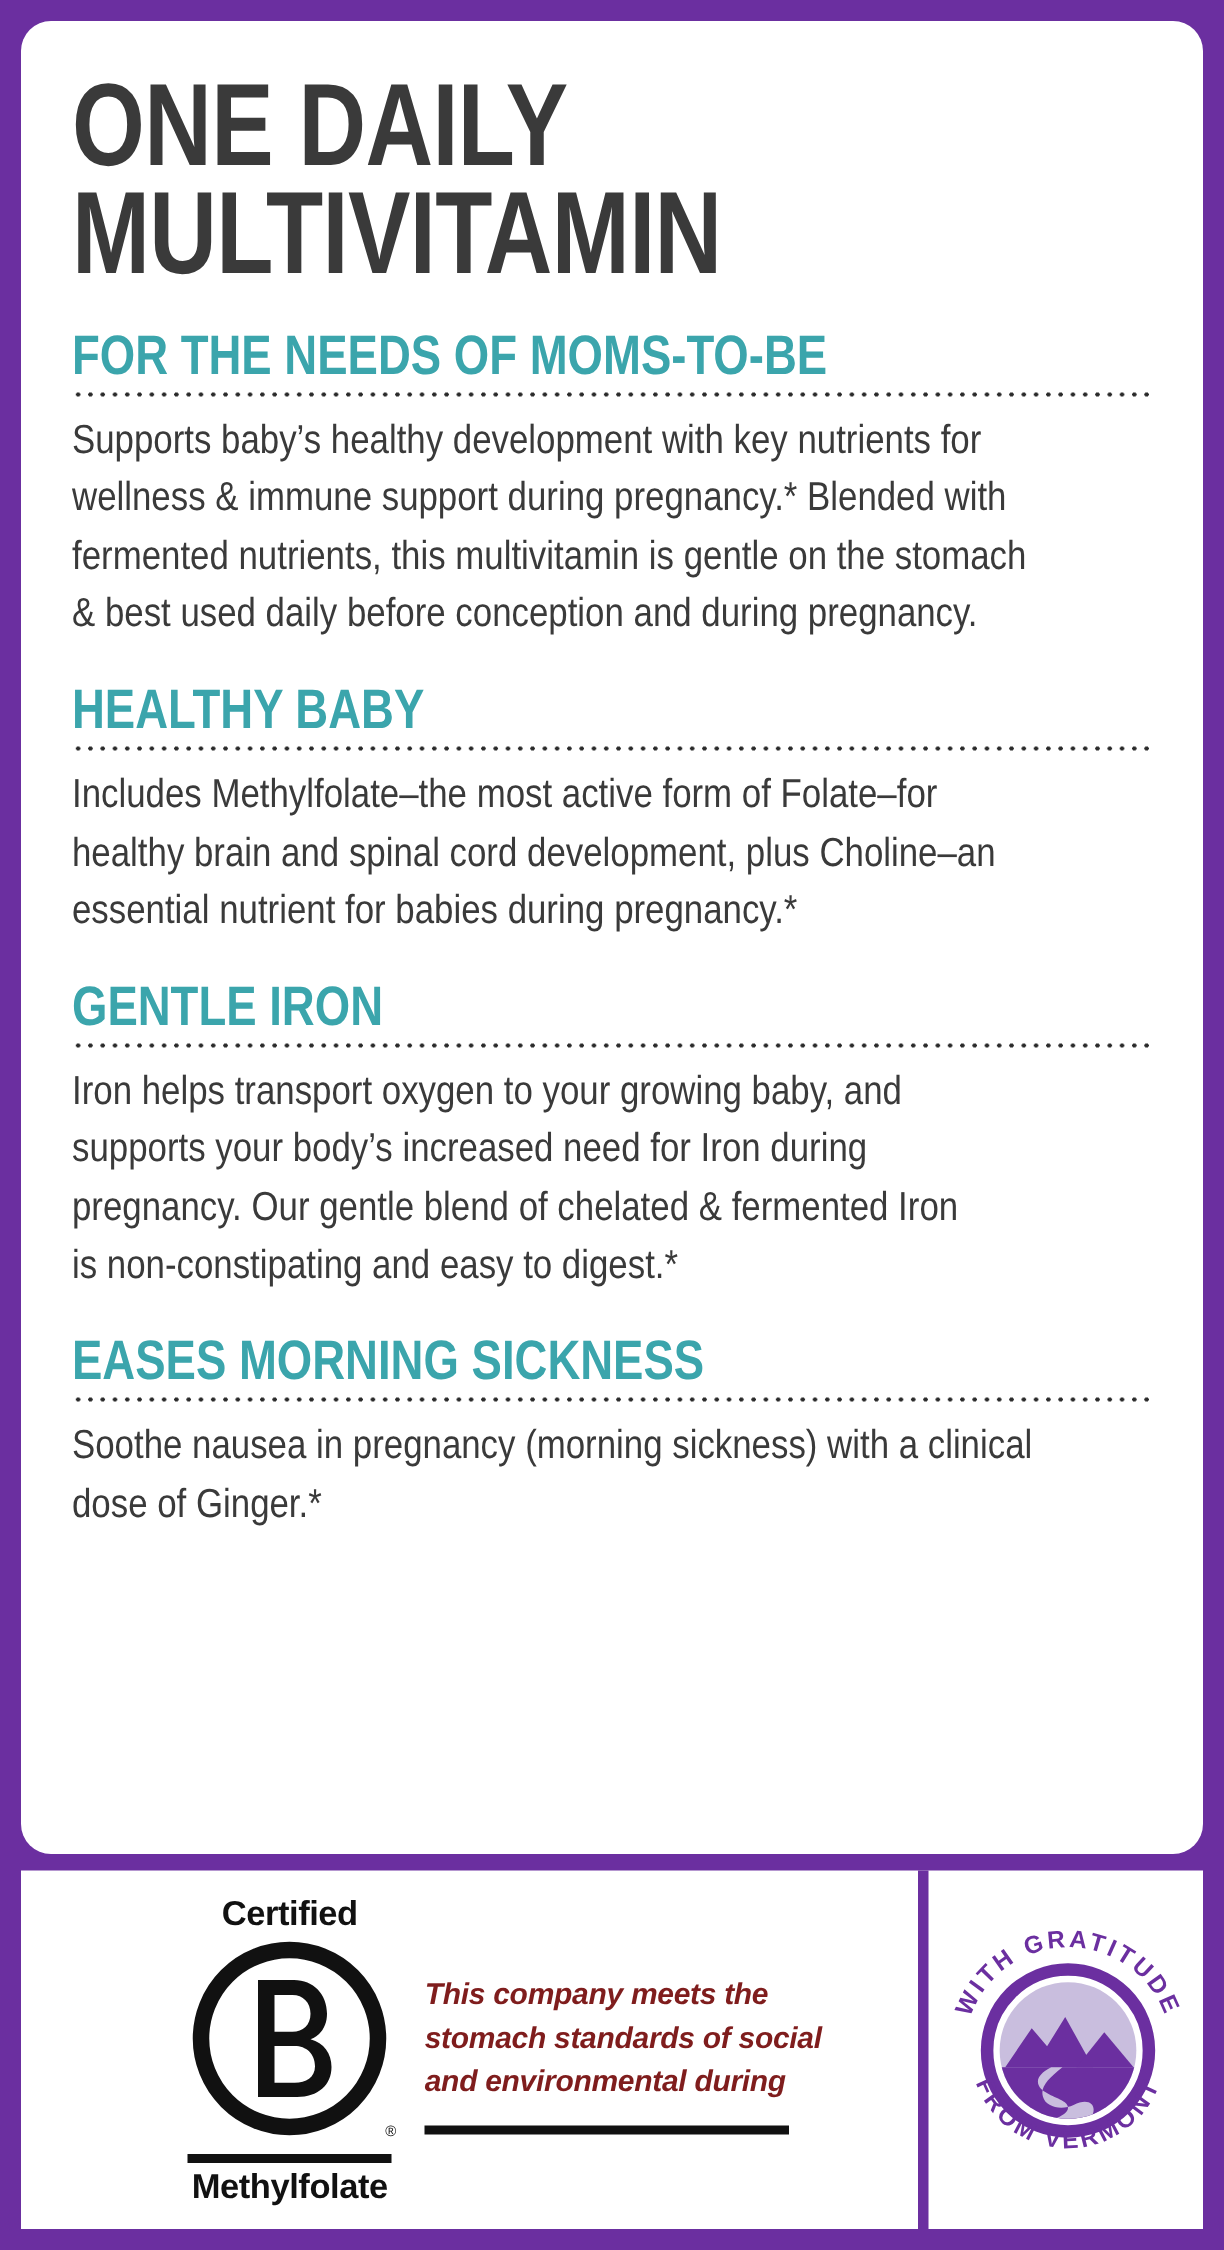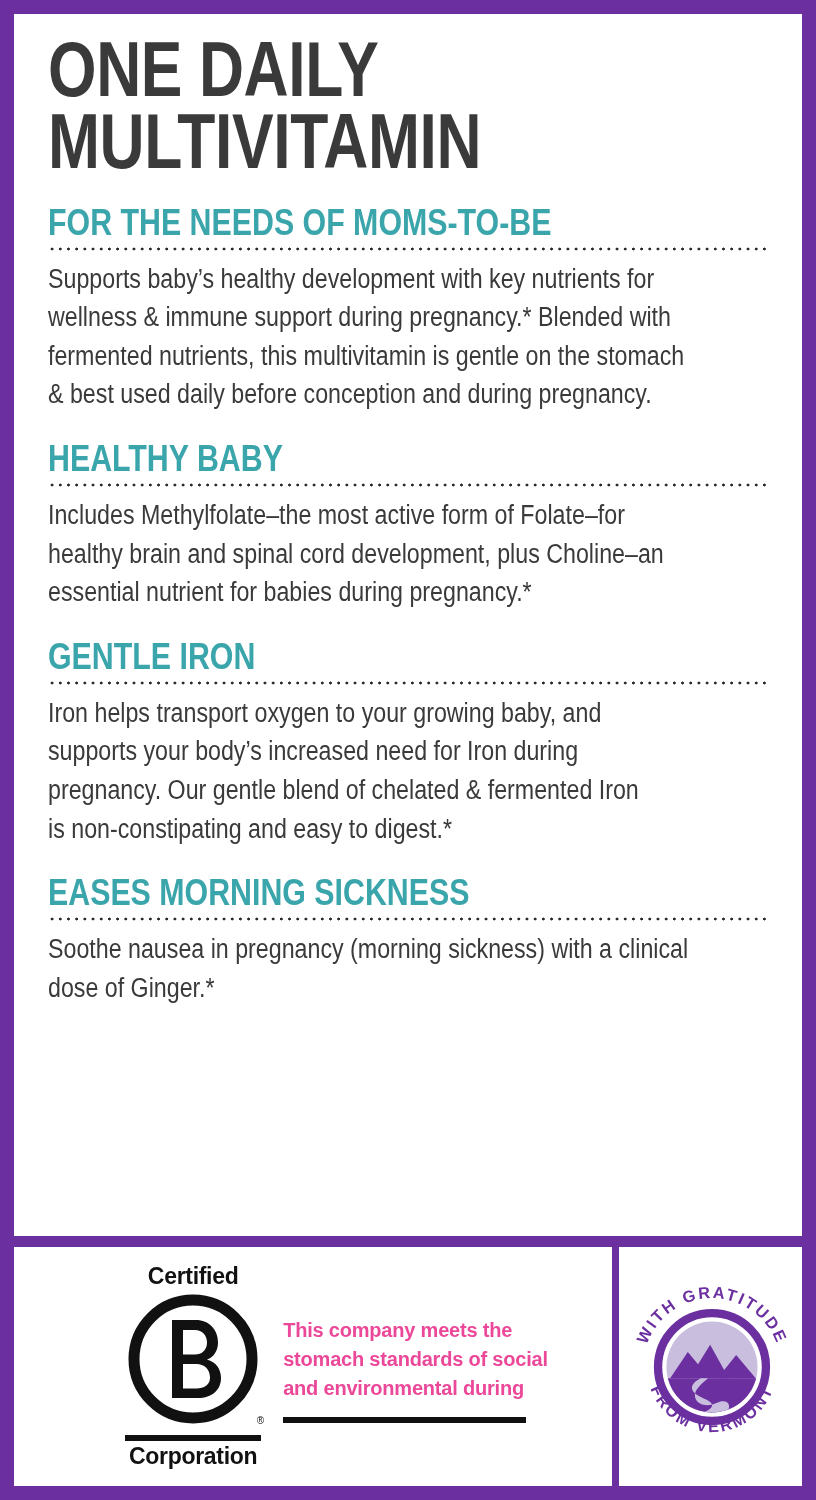--- a/index.html
+++ b/index.html
@@ -14,22 +14,23 @@
     position:relative;
     width:816px; height:1500px;
     background:#6b2fa0;
     padding:14px;
     display:flex; flex-direction:column;
   }
 
   .panel-main {
     background:#ffffff;
     flex:0 0 1222px;
-    padding:20px 34px 0 34px;
+    padding:34px 34px 0 34px;
     overflow:hidden;
+    border-radius:20px;
   }
 
   
   .title {
     color:#3a3a3a;
     font-family:"Liberation Sans", sans-serif;
     font-weight:bold;
     font-size:78px;
     line-height:0.92;
     letter-spacing:-0.5px;
@@ -128,24 +129,25 @@
   }
 
   .bcorp-text {
     display:flex; flex-direction:column;
     align-items:flex-start;
     padding-top:6px;
   }
   .bcorp-text .bline {
     font-weight:bold;
     font-size:20px;
-    color:#ec4899;
+    color:#7f1d1d;
     line-height:1.45;
     white-space:nowrap;
     letter-spacing:-0.2px;
+    font-style:italic;
   }
   .bcorp-text-rule {
     width:243px; height:6px; background:#111;
     margin-top:14px;
   }
 
   .vt-badge { display:block; }
 </style>
 </head>
 <body>
@@ -211,21 +213,21 @@
         <div class="bcorp-circle">
           <svg width="134" height="134" viewBox="0 0 134 134" aria-hidden="true">
             <circle cx="67" cy="67" r="59" fill="none" stroke="#111" stroke-width="11"></circle>
             <path d="M46 28 L46 106 L72 106 C86 106 95 98 95 86 C95 77 90 70 81 67.5 C88 65 92 58.5 92 50.5 C92 37.5 83 28 70 28 Z
                      M57 38 L69 38 C76 38 81 43 81 50.5 C81 58 76 62.5 69 62.5 L57 62.5 Z
                      M57 72 L70.5 72 C78 72 84 77 84 85.5 C84 93 78 96.5 70.5 96.5 L57 96.5 Z" fill="#111"></path>
           </svg>
           <span class="bcorp-reg">®</span>
         </div>
         <div class="bcorp-rule"></div>
-        <div class="bcorp-word">Corporation</div>
+        <div class="bcorp-word">Methylfolate</div>
       </div>
 
       <div class="bcorp-text">
         <span class="bline">This company meets the</span>
         <span class="bline">stomach standards of social</span>
         <span class="bline">and environmental during</span>
         <span class="bcorp-text-rule"></span>
       </div>
 
     </div>

